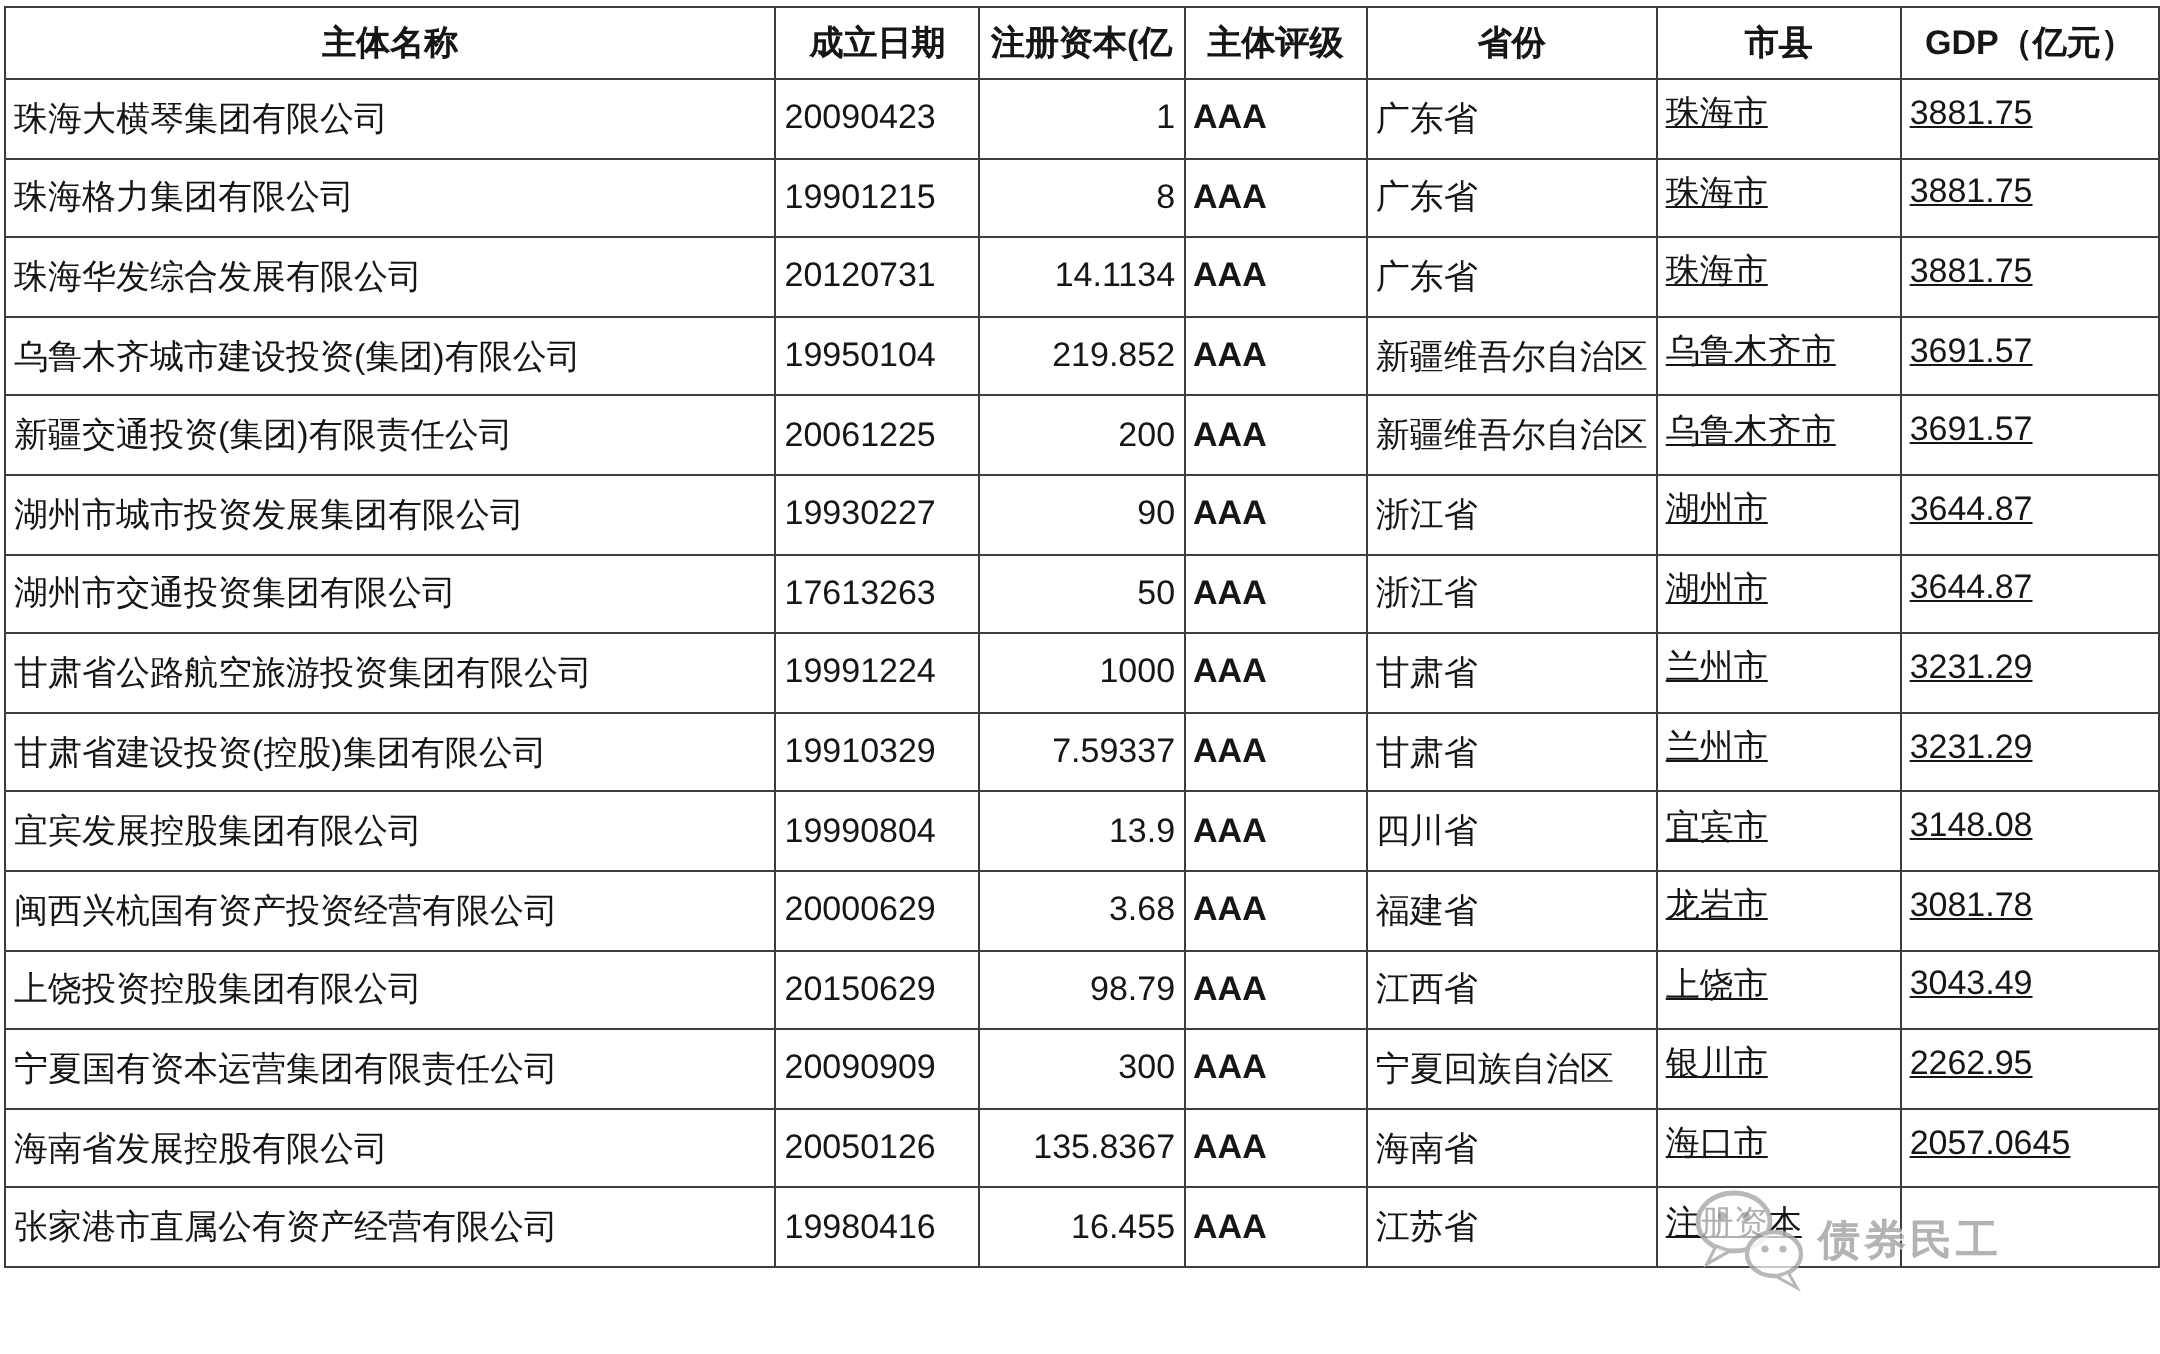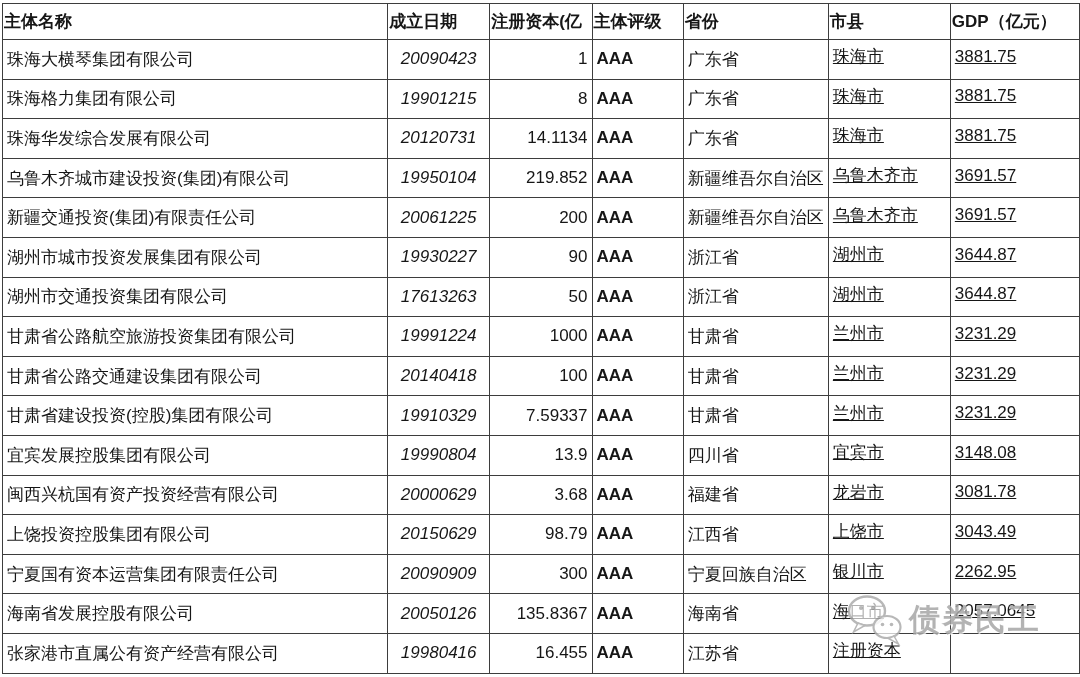--- a/index.html
+++ b/index.html
@@ -27,44 +27,44 @@
     border: 1px solid #3d3d3d;
     overflow: hidden;
     white-space: nowrap;
     font-size: 17px;
     padding: 0 4px;
     vertical-align: middle;
   }
   .grid th {
     height: 35px;
     font-weight: 700;
-    text-align: left;
+    text-align: center;
     padding: 0 1px;
   }
   .grid td { height: 38.6px; }
   .col-name     { text-align: left;  padding-left: 6px; }
-  .col-date     { text-align: center;  padding-left: 6px; font-style: italic; }
+  .col-date     { text-align: left;  padding-left: 6px; }
   .col-capital  { text-align: right; padding-right: 5px; }
   .col-rating   { text-align: left;  padding-left: 4px; font-weight: bold; }
   .col-province { text-align: left;  padding-left: 5px; }
   .col-city     { text-align: left;  padding-left: 7px; vertical-align: bottom; }
   .col-city span, .col-gdp span { display: inline-block; padding-bottom: 5px; text-decoration: underline; }
   .col-gdp      { text-align: left; padding-right: 6px; vertical-align: bottom; }
   .watermark {
     position: absolute;
     left: 846px;
     top: 593px;
     display: flex;
     align-items: center;
     gap: 5px;
     opacity: 0.85;
     pointer-events: none;
   }
   .watermark-text {
-    font-size: 31px;
+    font-size: 21px;
     font-weight: 700;
     color: #a6a6a6;
     letter-spacing: 2px;
     text-shadow: 1px 1px 0 rgba(255,255,255,0.9);
   }
 </style>
 </head>
 <body>
 
 <div class="screen">
@@ -157,29 +157,20 @@
         <tr>
           <td class="col-name"><span>甘肃省公路航空旅游投资集团有限公司</span></td>
           <td class="col-date"><span>19991224</span></td>
           <td class="col-capital"><span>1000</span></td>
           <td class="col-rating"><span>AAA</span></td>
           <td class="col-province"><span>甘肃省</span></td>
           <td class="col-city"><span>兰州市</span></td>
           <td class="col-gdp"><span>3231.29</span></td>
         </tr>
         <tr>
-          <td class="col-name"><span>甘肃省公路交通建设集团有限公司</span></td>
-          <td class="col-date"><span>20140418</span></td>
-          <td class="col-capital"><span>100</span></td>
-          <td class="col-rating"><span>AAA</span></td>
-          <td class="col-province"><span>甘肃省</span></td>
-          <td class="col-city"><span>兰州市</span></td>
-          <td class="col-gdp"><span>3231.29</span></td>
-        </tr>
-        <tr>
           <td class="col-name"><span>甘肃省建设投资(控股)集团有限公司</span></td>
           <td class="col-date"><span>19910329</span></td>
           <td class="col-capital"><span>7.59337</span></td>
           <td class="col-rating"><span>AAA</span></td>
           <td class="col-province"><span>甘肃省</span></td>
           <td class="col-city"><span>兰州市</span></td>
           <td class="col-gdp"><span>3231.29</span></td>
         </tr>
         <tr>
           <td class="col-name"><span>宜宾发展控股集团有限公司</span></td>

